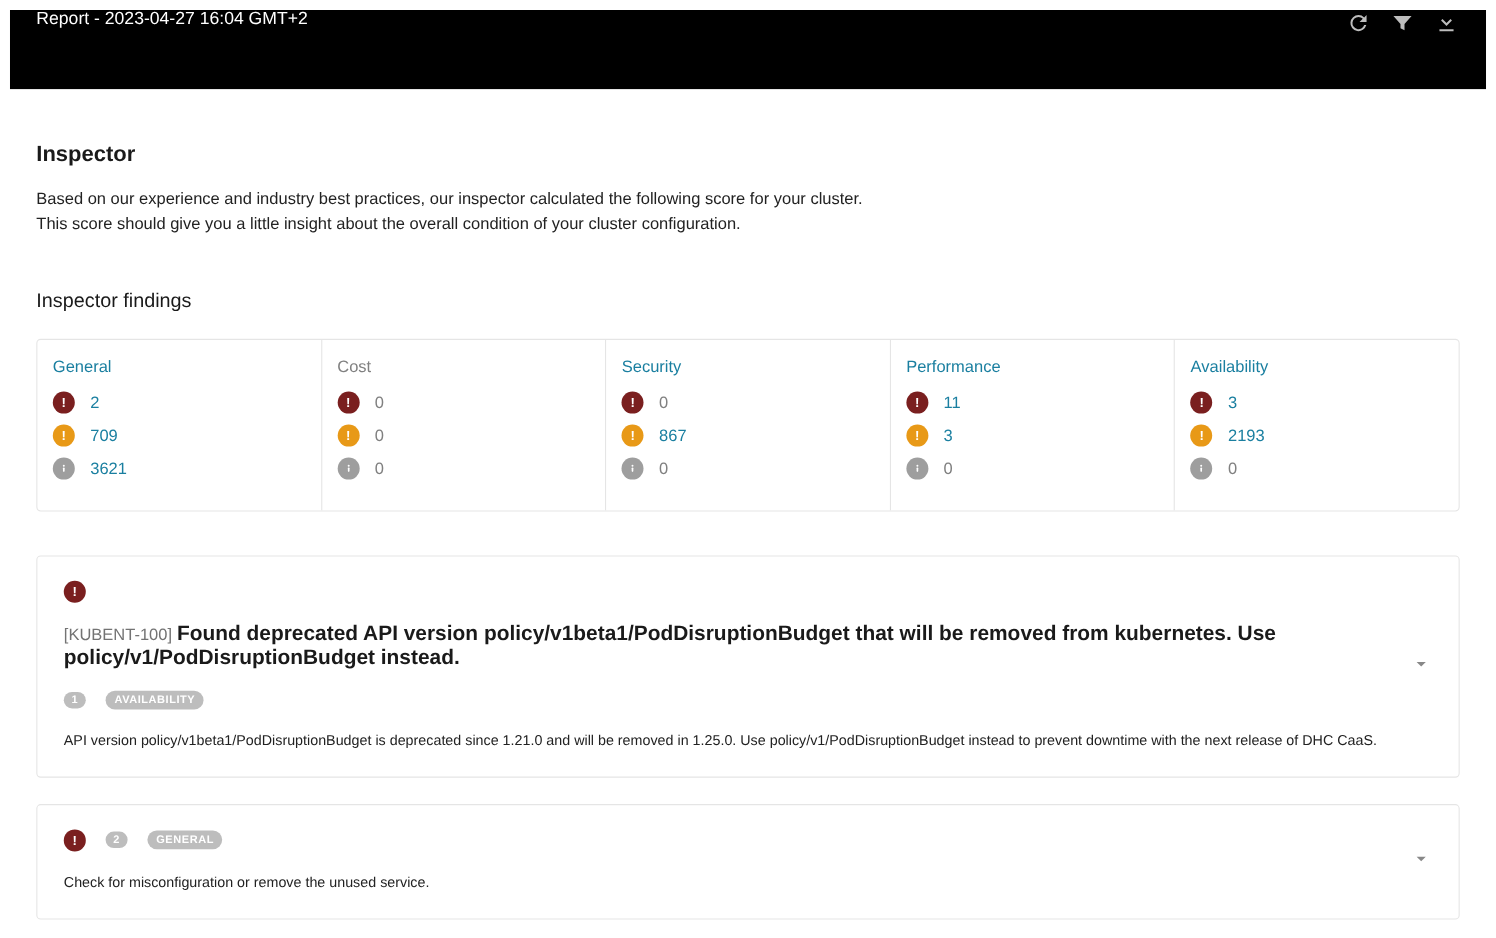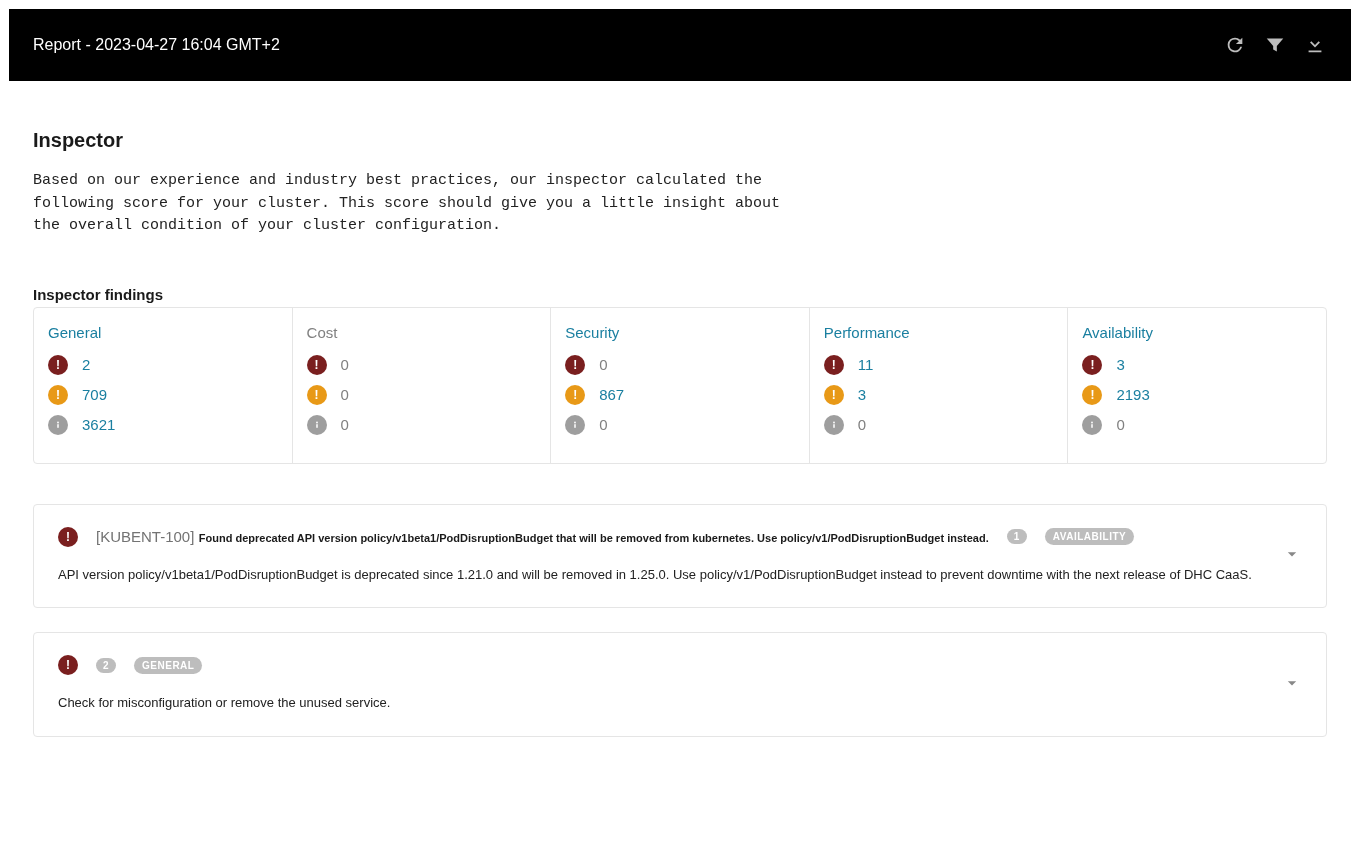--- a/index.html
+++ b/index.html
@@ -15,21 +15,21 @@
   .frame {
     background: #fff;
     height: 100%;
     overflow: hidden;
   }
   .topbar {
     background: #000000;
     color: #ffffff;
     height: 72px;
     display: flex;
-    align-items: center;
+    align-items: flex-start;
     justify-content: space-between;
     padding: 0 24px;
   }
   .topbar-title {
     font-size: 16px;
     font-weight: 400;
   }
   .topbar-actions {
     display: flex;
     gap: 16px;
@@ -59,21 +59,20 @@
   .section-title {
     font-size: 20px;
     font-weight: 600;
     margin-bottom: 18px;
   }
   .para {
     font-size: 15px;
     line-height: 1.5;
     color: #222;
     margin-bottom: 18px;
-    font-family: Liberation Mono, monospace;
   }
   .gauge-area {
     width: 320px;
     display: flex;
     flex-direction: column;
     align-items: center;
   }
   .gauge {
     position: relative;
     width: 300px;
@@ -85,24 +84,24 @@
     text-align: center;
     font-size: 16px;
     position: absolute;
     bottom: 0;
     left: 0;
     right: 0;
   }
   .gauge-label { color: #444; font-weight:400; font-size:18px;}
   .gauge-value { font-size: 22px; font-weight: 600; }
   .findings-title {
-    font-size: 15px;
-    font-weight: 700;
+    font-size: 18px;
+    font-weight: 400;
     margin-top: 30px;
-    margin-bottom: 4px;
+    margin-bottom: 24px;
   }
   .findings-grid {
     display: flex;
     border: 1px solid #e5e5e5;
     border-radius: 4px;
   }
   .findings-col {
     flex: 1;
     padding: 16px 14px 18px 14px;
     border-right: 1px solid #e5e5e5;
@@ -148,21 +147,21 @@
     position: relative;
   }
   .issue-head {
     display: flex;
     align-items: center;
     gap: 18px;
     flex-wrap: wrap;
     margin-bottom: 18px;
   }
   .issue-code { color: #737373; font-weight: 400; font-size:15px;}
-  .issue-title { font-weight: 600; font-size: 11px; }
+  .issue-title { font-weight: 600; font-size: 19px; }
   .pill {
     background: #bdbdbd;
     color: #fff;
     font-size: 10px;
     padding: 3px 8px;
     border-radius: 10px;
     font-weight: 600;
     letter-spacing: 0.5px;
   }
   .pill.num { font-size: 10px; padding: 2px 7px; }

